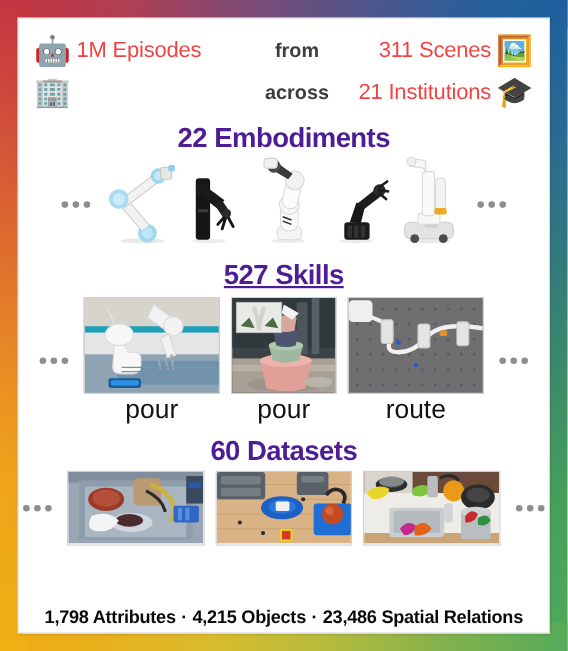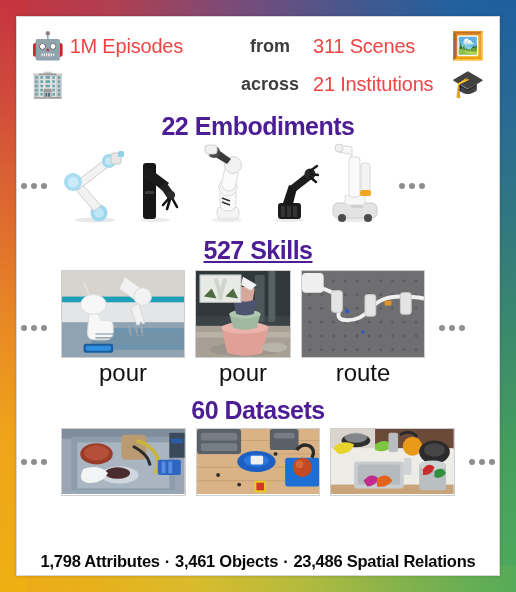--- a/index.html
+++ b/index.html
@@ -88,35 +88,35 @@
     color: #ef4444;
     letter-spacing: -0.2px;
   }
   .stat-link {
     font-size: 18px;
     font-weight: bold;
     color: #3d3d3d;
   }
   .c-a { width: 196px; }
   .c-b { width: 86px; justify-content: center; }
-  .c-c { flex: 1; justify-content: space-between; }
+  .c-c { flex: 1; justify-content: flex-end; }
 
   
   .section { text-align: center; }
   .section-title {
     font-size: 25px;
     font-weight: bold;
     color: #4c1d95;
     letter-spacing: -0.5px;
     line-height: 1.1;
   }
   .row {
     display: flex;
     align-items: center;
-    justify-content: flex-start;
+    justify-content: center;
     gap: 10px;
   }
   .dots {
     display: flex;
     gap: 4px;
     flex: 0 0 auto;
     padding: 0 4px;
   }
   .dots i {
     display: block;
@@ -566,17 +566,17 @@
 
         <div class="dots">
             <i></i>
             <i></i>
             <i></i>
           </div>
       </div>
     </div>
 
     <div id="footer">
-      <span>1,798 Attributes</span><span class="sep">·</span><span>3,461 Objects</span><span class="sep">·</span><span>23,486 Spatial Relations</span>
+      <span>1,798 Attributes</span><span class="sep">·</span><span>4,215 Objects</span><span class="sep">·</span><span>23,486 Spatial Relations</span>
     </div>
 
   </div>
 </div>
 
 </body></html>

